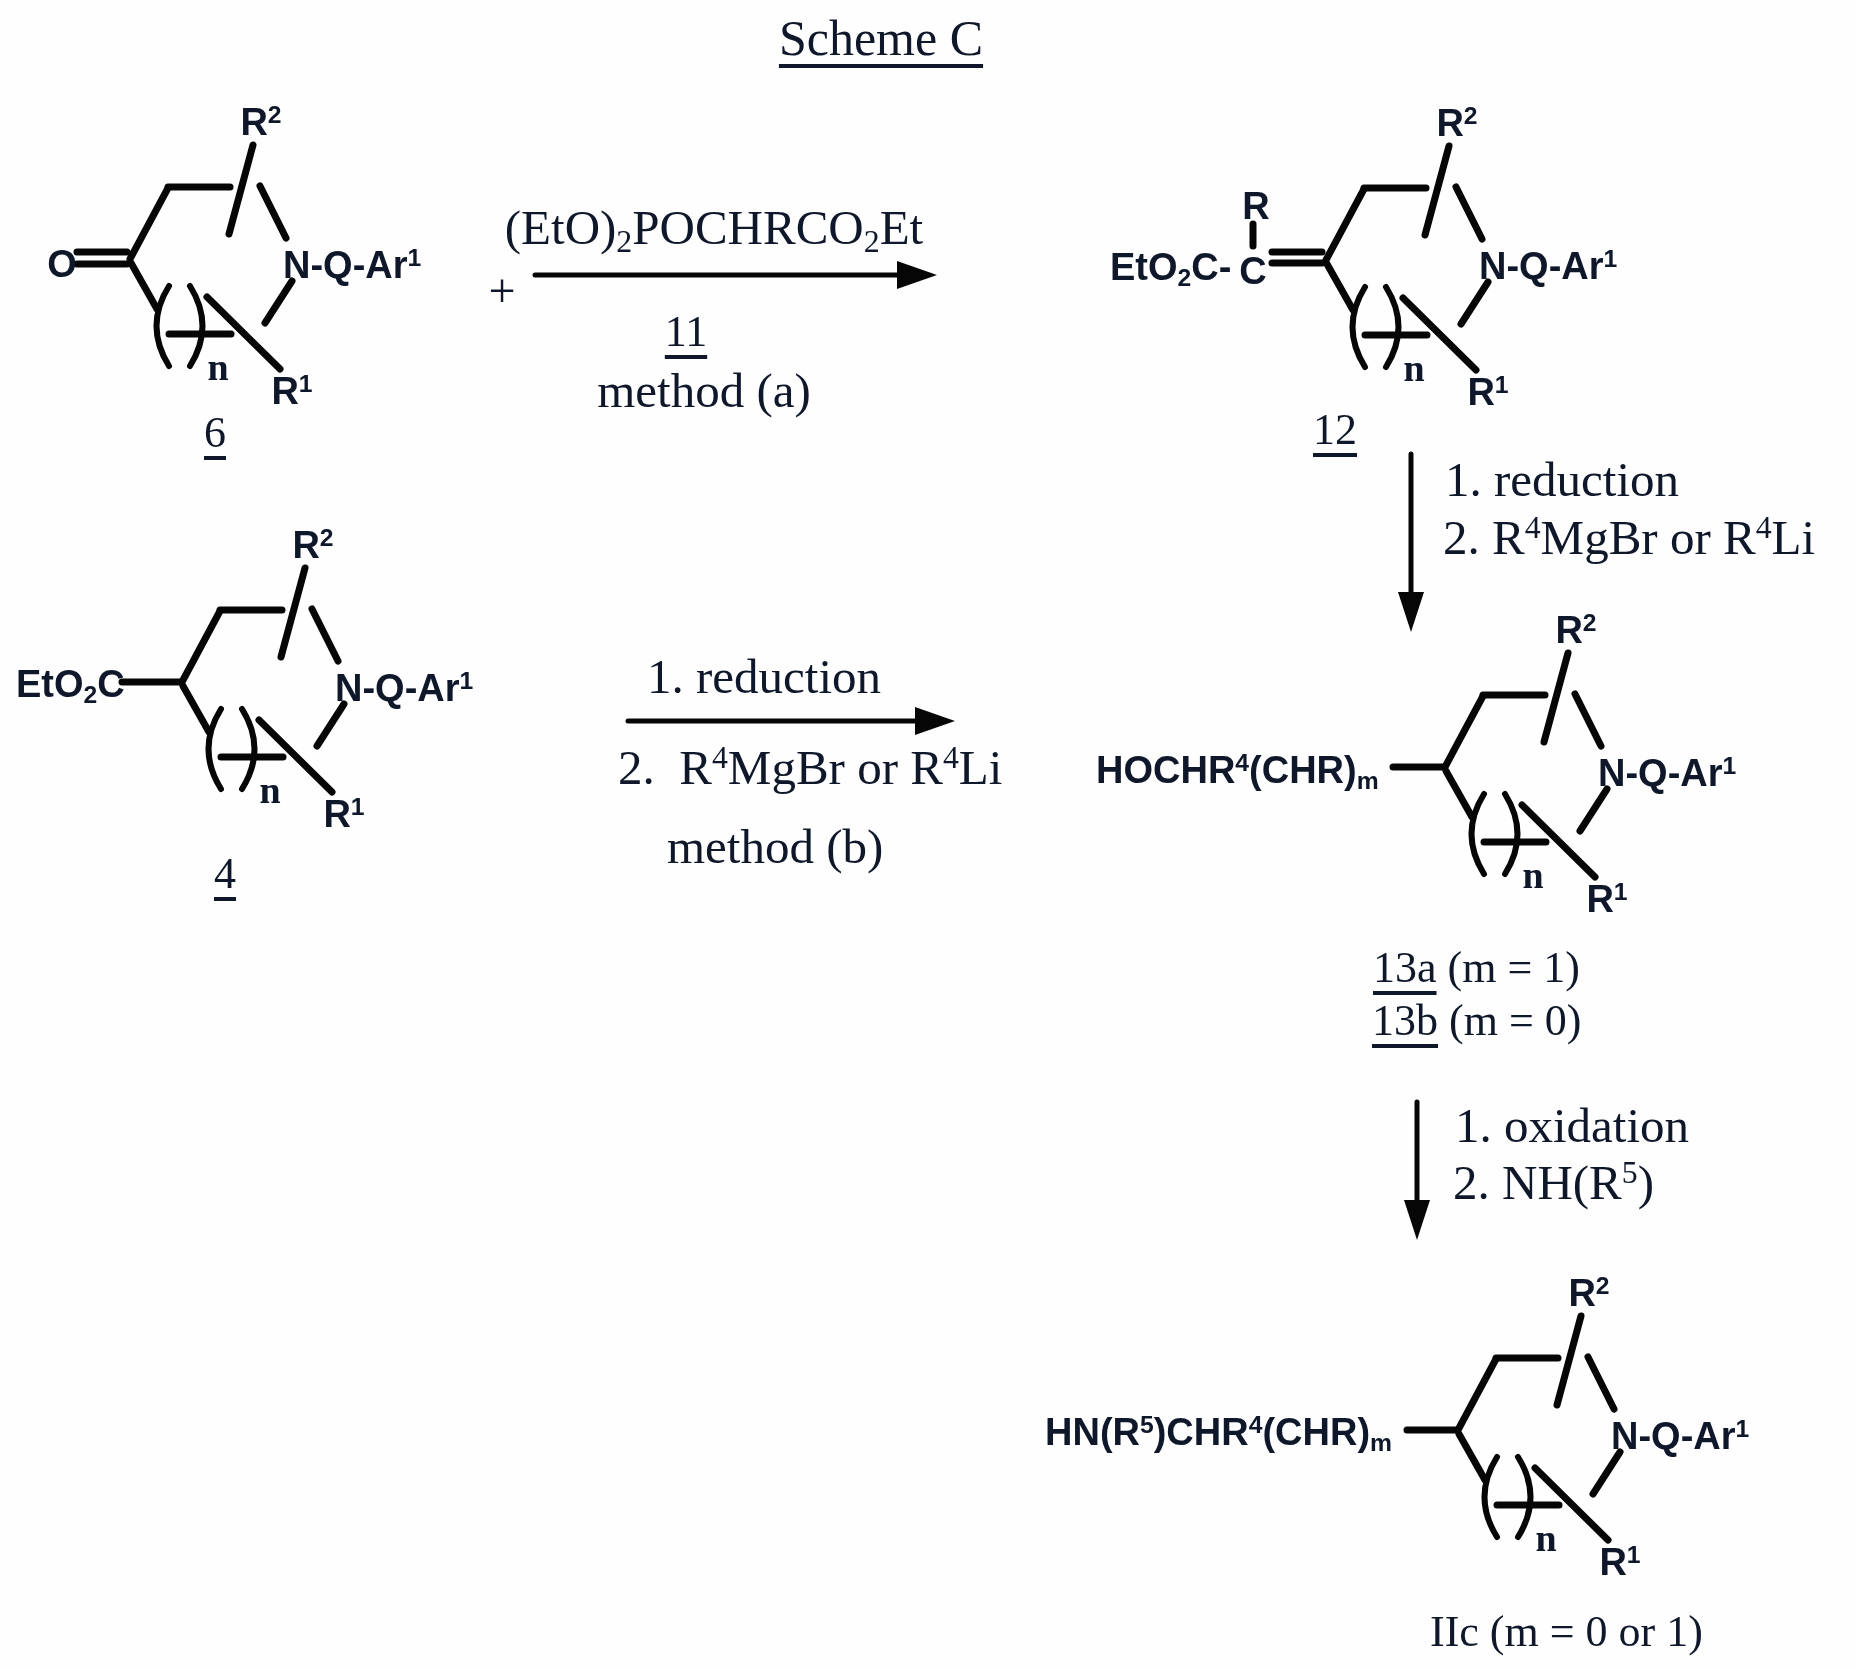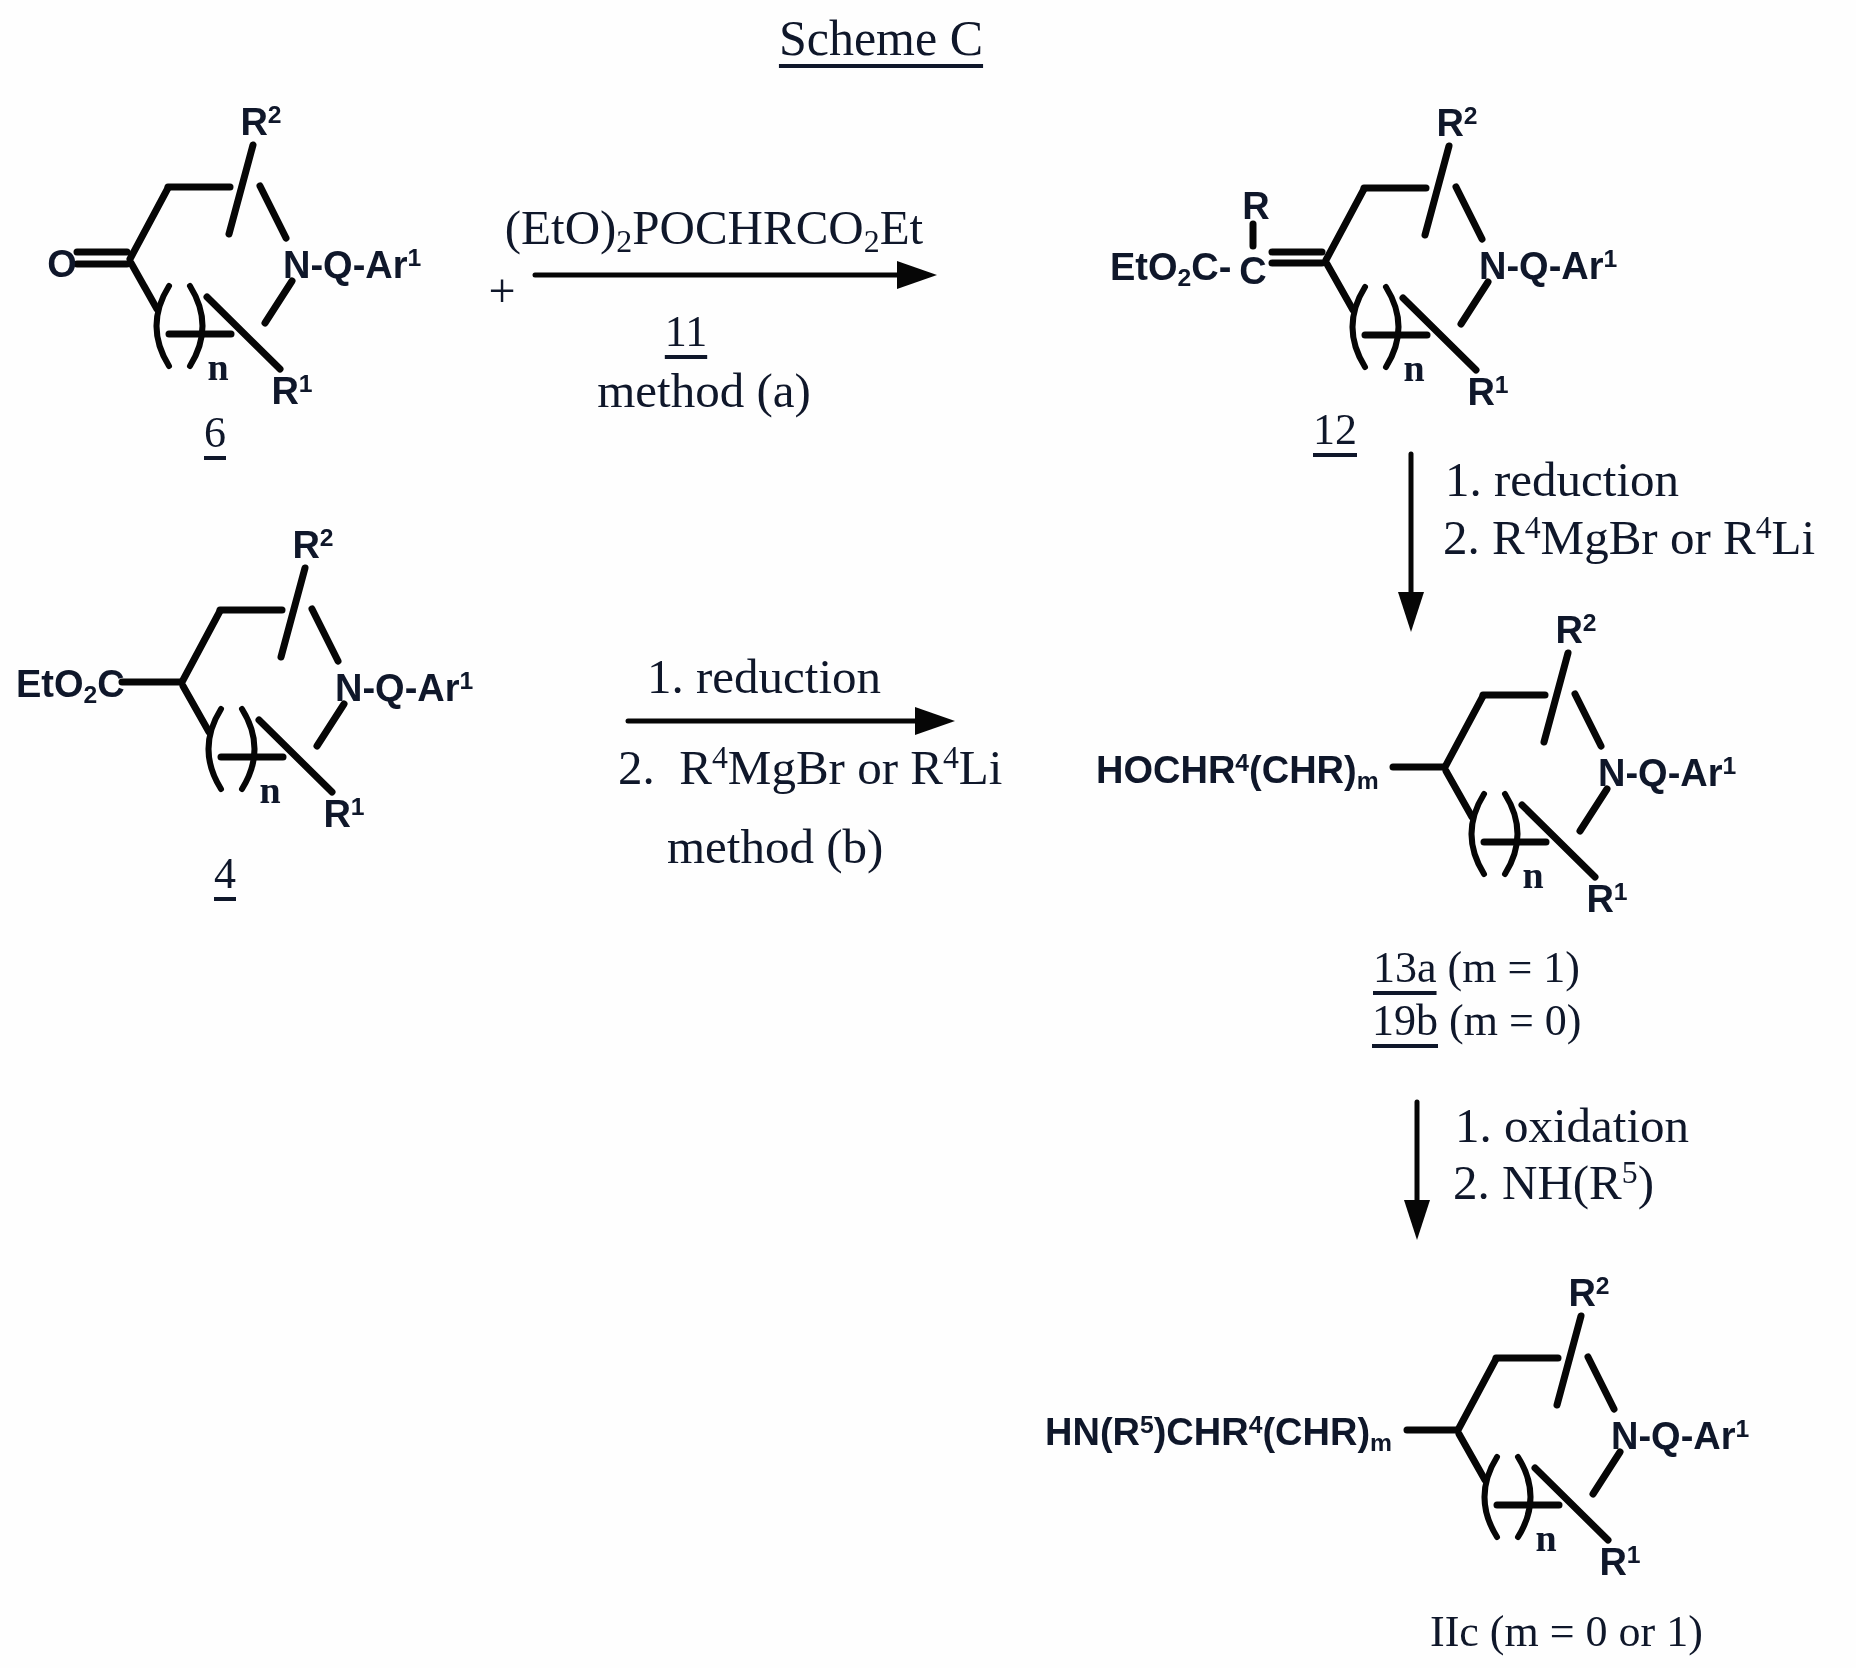--- a/index.html
+++ b/index.html
@@ -133,21 +133,21 @@
   <div class="lbl ser anchorL" style="left:647px;top:676px">1. reduction</div>
   <div class="lbl ser anchorL" style="left:618px;top:767px">2.&nbsp; R<span class="sup">4</span>MgBr or R<span class="sup">4</span>Li</div>
   <div class="lbl ser anchorL" style="left:667px;top:846px">method (b)</div>
 
   <div class="lbl chem anchorL" style="left:1096px;top:770px">HOCHR<span class="sup">4</span>(CHR)<span class="sub">m</span></div>
   <div class="lbl chem" style="left:1576px;top:630px">R<span class="sup">2</span></div>
   <div class="lbl chem anchorL" style="left:1598px;top:773px">N-Q-Ar<span class="sup">1</span></div>
   <div class="lbl chem" style="left:1607px;top:899px">R<span class="sup">1</span></div>
   <div class="lbl nlbl" style="left:1533px;top:875px">n</div>
   <div class="lbl ser44 anchorL" style="left:1373px;top:968px"><span class="u">13a</span><span> (m = 1)</span></div>
-  <div class="lbl ser44 anchorL" style="left:1372px;top:1021px"><span class="u">19b</span><span> (m = 0)</span></div>
+  <div class="lbl ser44 anchorL" style="left:1372px;top:1021px"><span class="u">13b</span><span> (m = 0)</span></div>
 
   <div class="lbl ser anchorL" style="left:1455px;top:1125px">1. oxidation</div>
   <div class="lbl ser anchorL" style="left:1453px;top:1182px">2. NH(R<span class="sup">5</span>)</div>
 
   <div class="lbl chem anchorL" style="left:1045px;top:1432px">HN(R<span class="sup">5</span>)CHR<span class="sup">4</span>(CHR)<span class="sub">m</span></div>
   <div class="lbl chem" style="left:1589px;top:1293px">R<span class="sup">2</span></div>
   <div class="lbl chem anchorL" style="left:1611px;top:1436px">N-Q-Ar<span class="sup">1</span></div>
   <div class="lbl chem" style="left:1620px;top:1562px">R<span class="sup">1</span></div>
   <div class="lbl nlbl" style="left:1546px;top:1538px">n</div>
   <div class="lbl ser44 anchorL" style="left:1430px;top:1632px">IIc (m = 0 or 1)</div>

